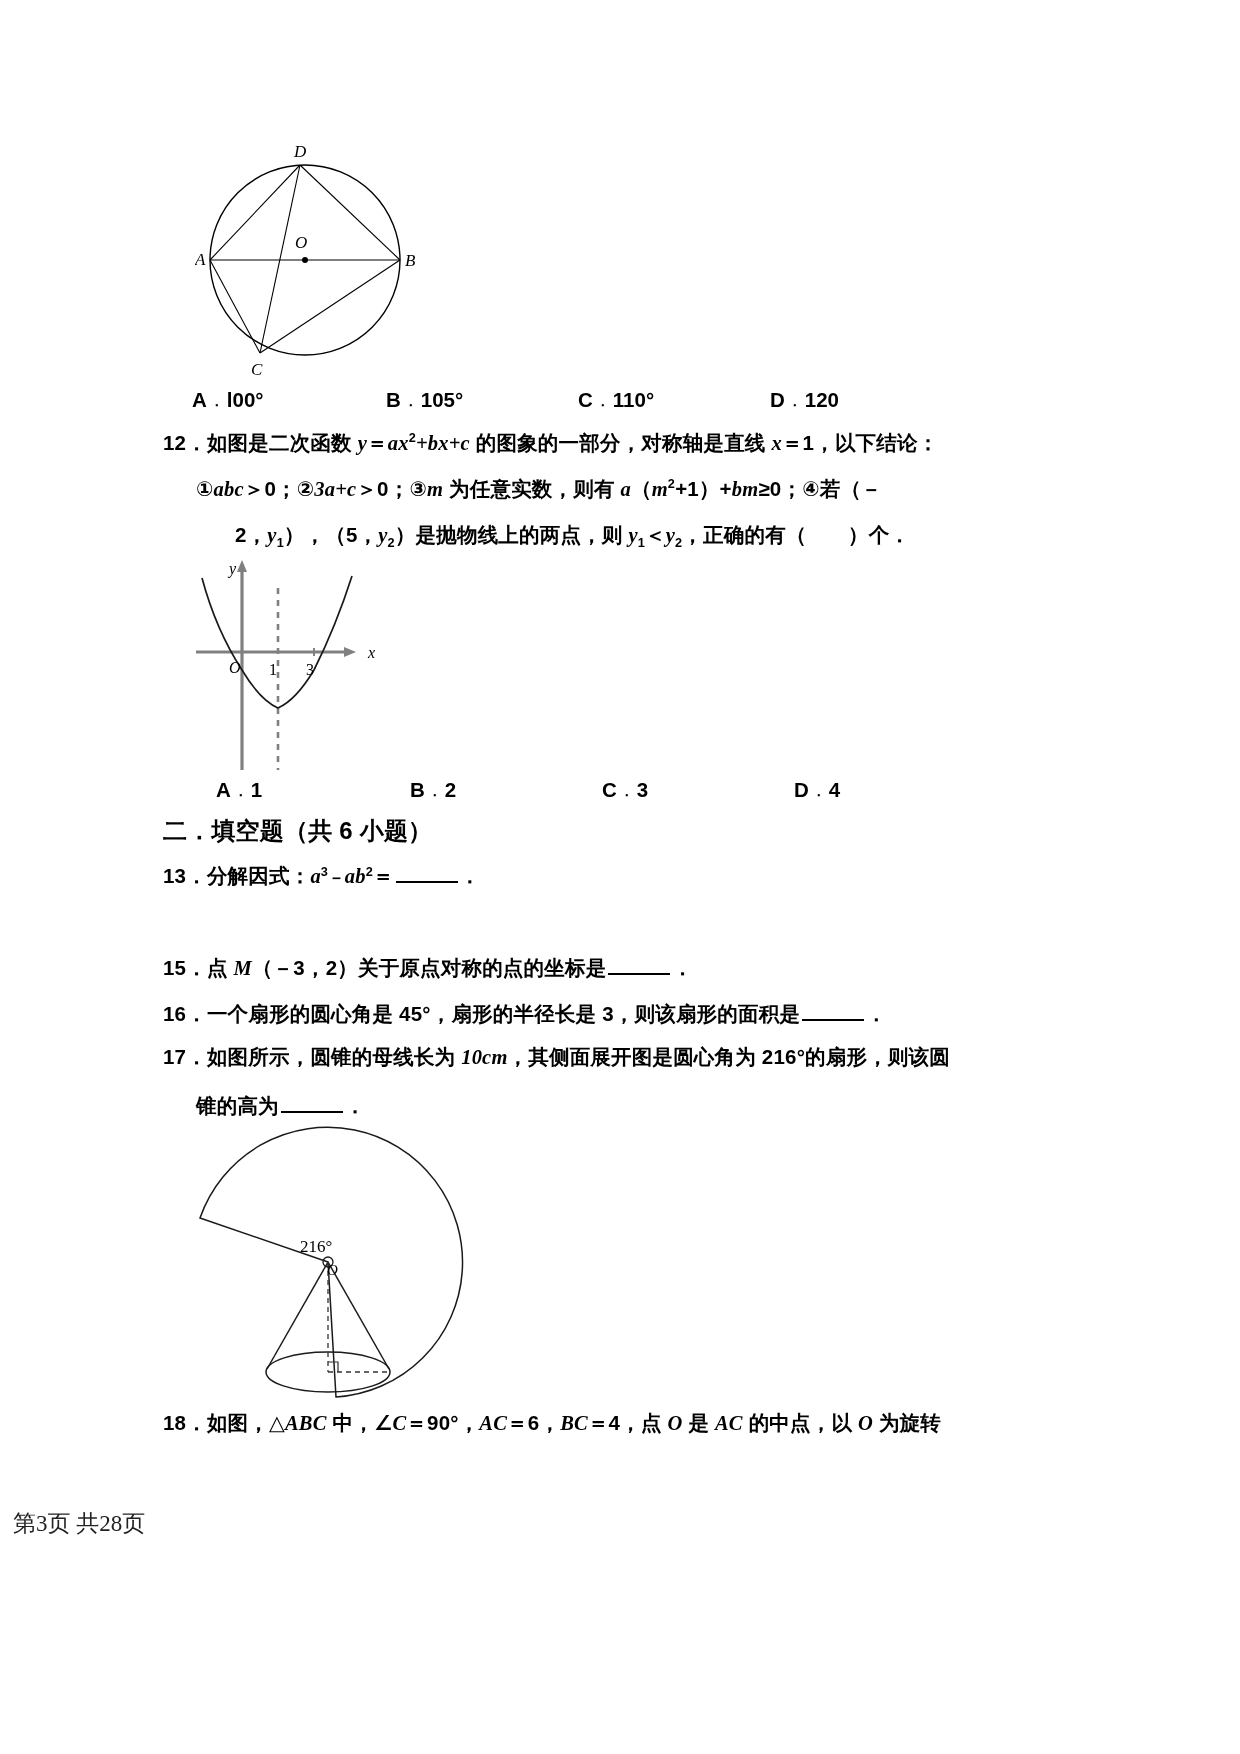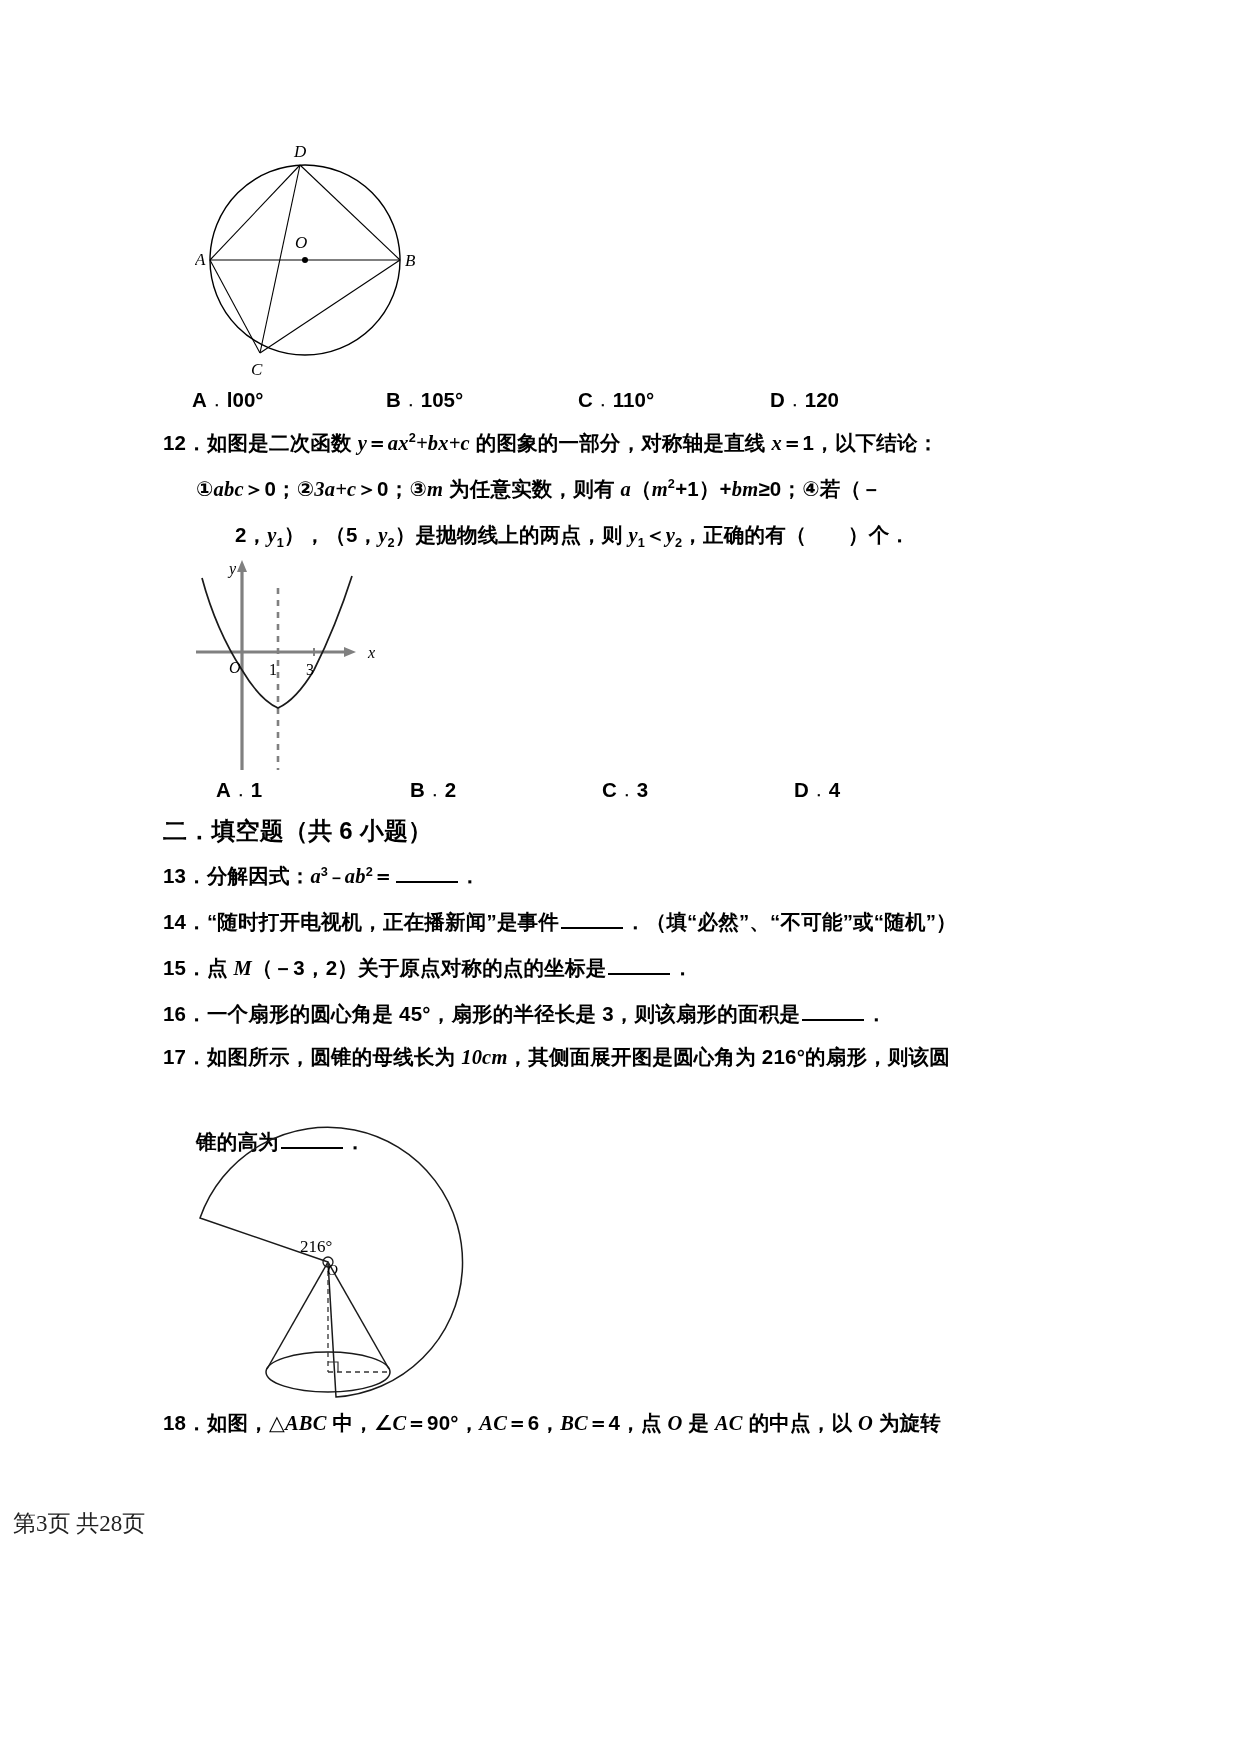--- a/index.html
+++ b/index.html
@@ -177,36 +177,33 @@
   </div>
 
   <div class="q-line" style="left:163px; top:818px; font-size:24px;">
     <span>二．填空题（共 6 小题）</span>
   </div>
 
   <div class="q-line" style="left:163px; top:862px;">
     <span class="num">13</span><span>．分解因式：</span><span class="mi">a</span><sup class="exn">3</sup><span style="font-size:0.8em;">－</span><span class="mi">ab</span><sup class="exn">2</sup><span>＝</span><span class="blank"></span><span>．</span>
   </div>
 
-  <div class="q-line" style="left:163px; top:908px;">
-    <span class="num">14</span><span>．“随时打开电视机，正在播新闻”是事件</span><span class="blank"></span><span>．（填“必然”、“不可能”或“随机”）</span>
-  </div>
 
   <div class="q-line" style="left:163px; top:954px;">
     <span class="num">15</span><span>．点 </span><span class="mi">M</span><span>（－3，2）关于原点对称的点的坐标是</span><span class="blank"></span><span>．</span>
   </div>
 
   <div class="q-line" style="left:163px; top:1000px;">
     <span class="num">16</span><span>．一个扇形的圆心角是 45°，扇形的半径长是 3，则该扇形的面积是</span><span class="blank"></span><span>．</span>
   </div>
 
   <div class="q-line" style="left:163px; top:1046px;">
     <span class="num">17</span><span>．如图所示，圆锥的母线长为 </span><span class="mi">10cm</span><span>，其侧面展开图是圆心角为 216°的扇形，则该圆</span>
   </div>
-  <div class="q-line" style="left:196px; top:1092px;margin-top:36px;">
+  <div class="q-line" style="left:196px; top:1092px;">
     <span>锥的高为</span><span class="blank"></span><span>．</span>
   </div>
 
   <div class="fig" style="left:188px; top:1110px; width:330px; height:300px;">
     <svg width="330" height="300" viewBox="0 0 330 300" xmlns="http://www.w3.org/2000/svg">
 
       <path d="M 140 152 L 12 108 A 135 135 0 1 1 148 287 Z" fill="none" stroke="#1a1a1a" stroke-width="1.5"></path>
 
       <ellipse cx="140" cy="262" rx="62" ry="20" fill="none" stroke="#1a1a1a" stroke-width="1.5"></ellipse>
       <line x1="140" y1="152" x2="79" y2="259" stroke="#1a1a1a" stroke-width="1.5"></line>

